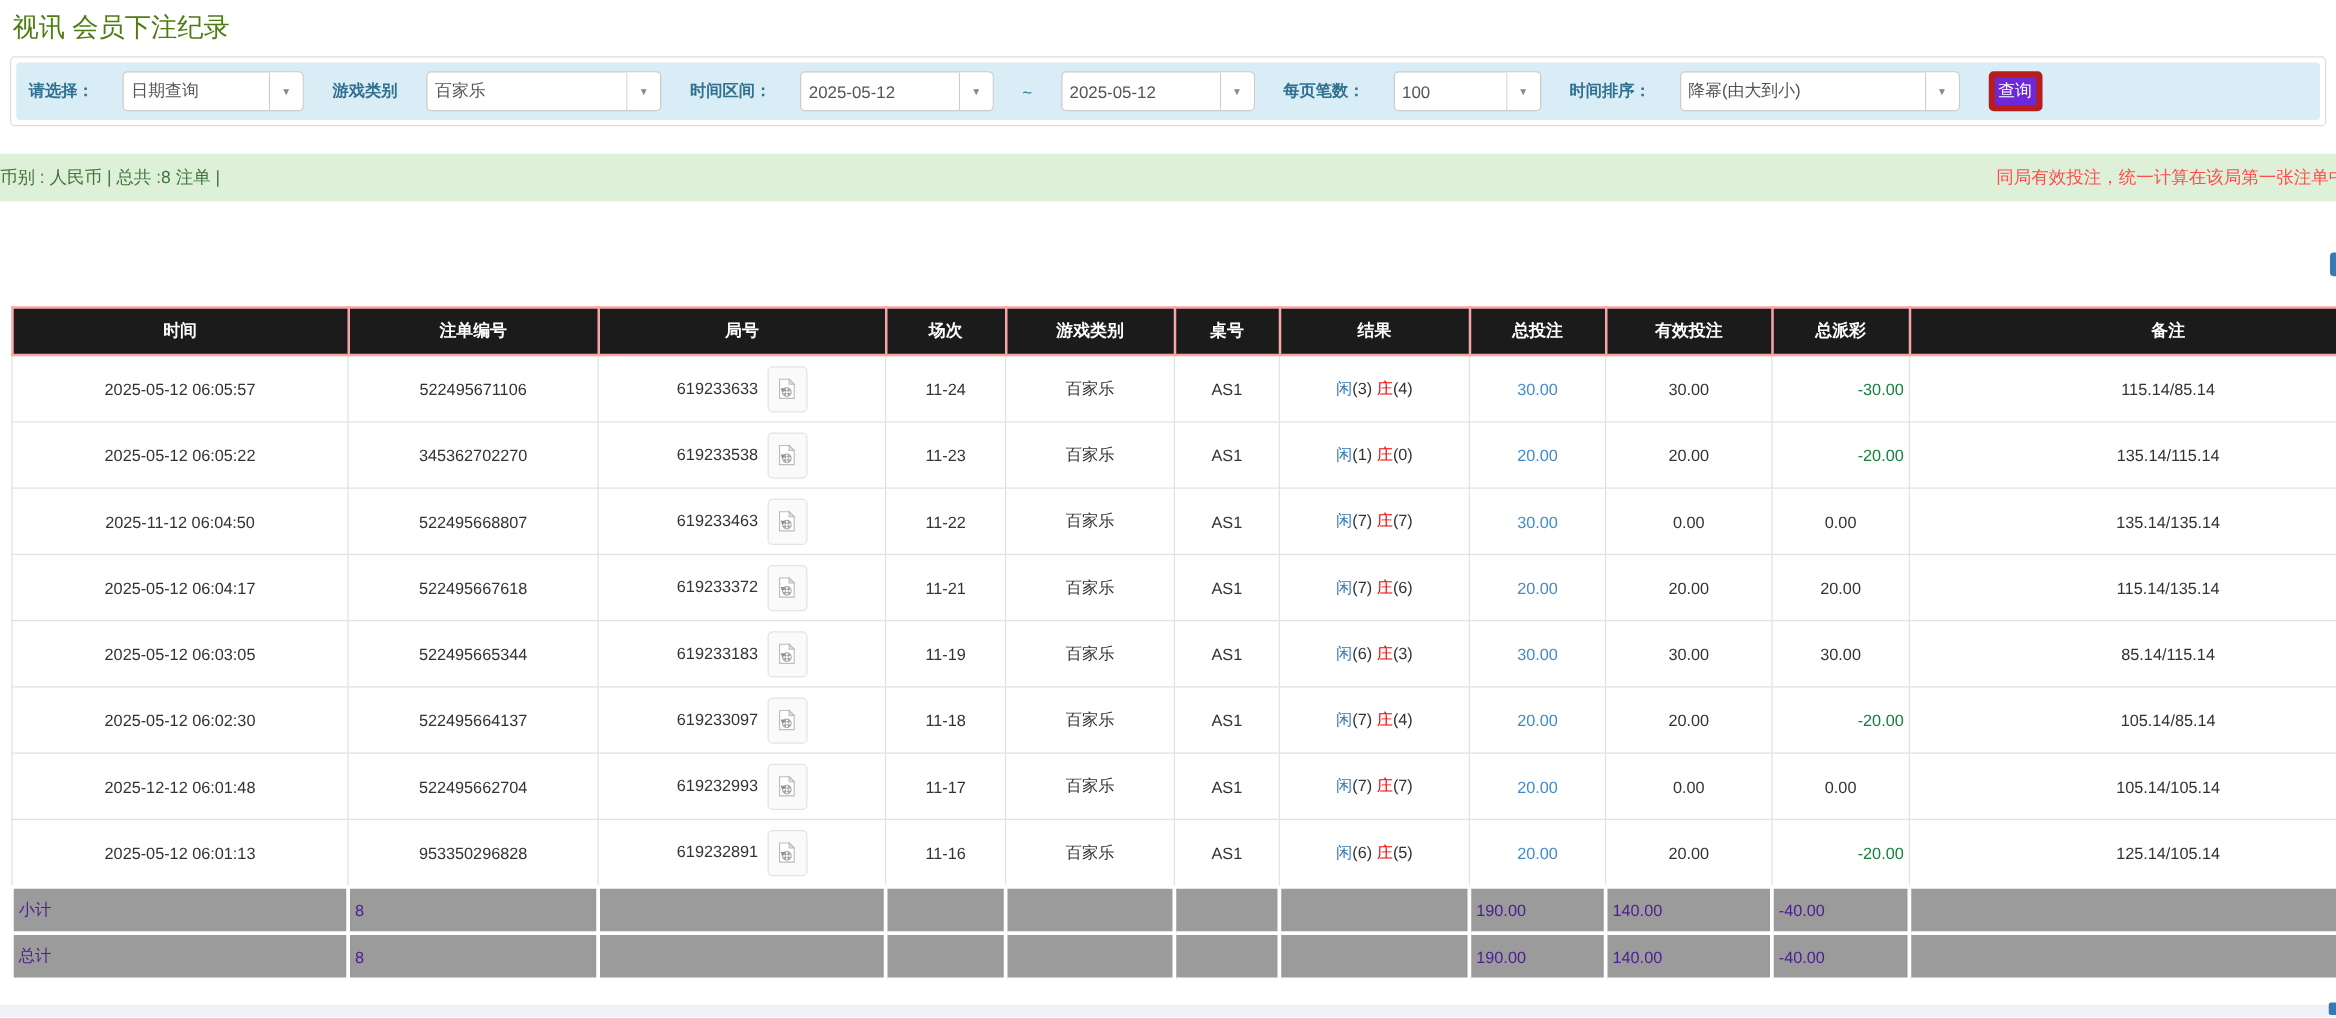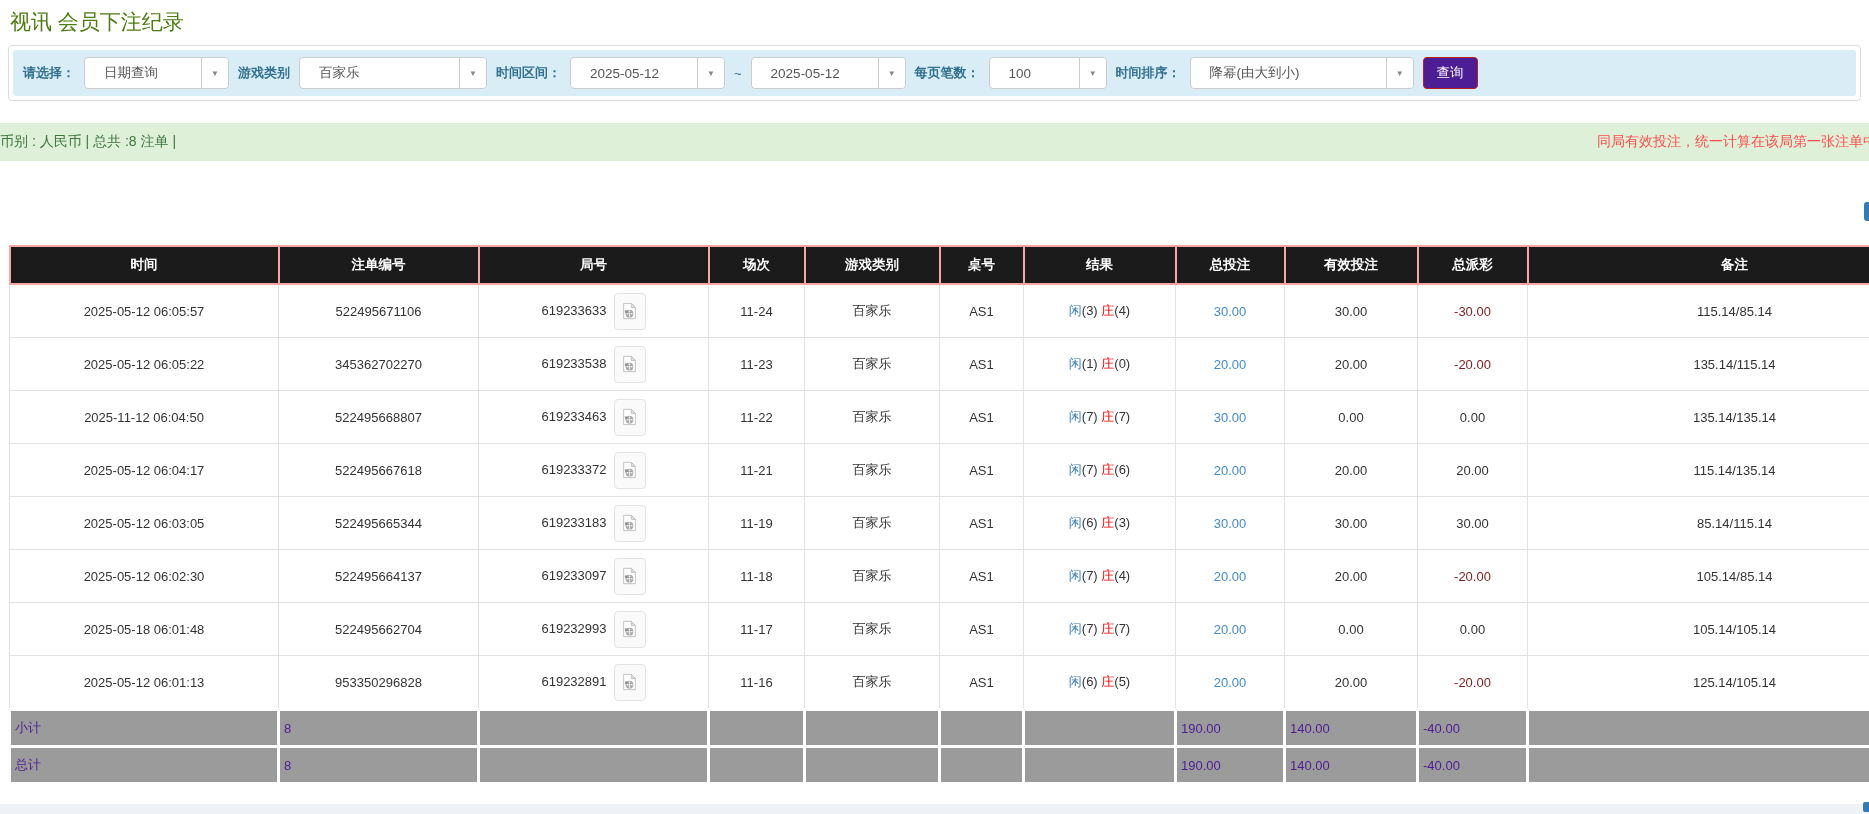--- a/index.html
+++ b/index.html
@@ -17,43 +17,43 @@
   }
   
   .filter-panel {
     margin: 9px 8px 0 8px;
     border: 1px solid #ddd; border-radius: 4px;
     padding: 4px; background: #fff;
   }
   .filter-bar {
     background: #d9edf7; border-radius: 3px;
     padding: 7px 10px;
-    display: flex; align-items: center; gap: 9px;
+    display: flex; align-items: center; gap: 23px;
   }
   .f-label { color: #31708f; font-weight: bold; font-size: 13px; white-space: nowrap; }
   .sel {
     display: inline-flex; align-items: stretch;
     background: #fff; border: 1px solid #ccc; border-radius: 4px;
     height: 32px; box-sizing: border-box; cursor: pointer;
   }
   .sel-text {
     display: flex; align-items: center;
-    padding: 0 19px; font-size: 13.5px; color: #555; flex: 1;
+    padding: 0 6px; font-size: 13.5px; color: #555; flex: 1;
     white-space: nowrap; overflow: hidden;
   }
   .sel-caret {
     width: 26px; border-left: 1px solid #ccc;
     display: flex; align-items: center; justify-content: center;
     color: #888; font-size: 8px; background: #fff;
     border-radius: 0 4px 4px 0;
   }
   .tilde { color: #31708f; font-size: 13px; }
   .query-btn {
-    background: #4c1d95; border: 1px solid #b91c1c; color: #fff;
-    border-radius: 4px; height: 32px; padding: 0 13px;
+    background: #6d28d9; border: 5px solid #b91c1c; color: #fff;
+    border-radius: 4px; height: 32px; padding: 0 3px;
     font-size: 13.5px; cursor: pointer;
   }
   
   .summary-bar {
     margin-top: 22px; height: 38px; background: #dff0d8;
     position: relative; display: flex; align-items: center;
     font-size: 14px; color: #3c763d; overflow: hidden;
   }
   .summary-left { white-space: nowrap; }
   .summary-notice {
@@ -92,21 +92,21 @@
     border: 1px solid #e2e2e2;
   }
   table.bets tfoot td {
     background: #9b9b9b; color: #4c1d95; text-align: left;
     height: 34px; padding: 0 4px; border: 3px solid #fff;
     font-size: 13px;
   }
   .rp { color: #337ab7; }
   .rb { color: #f00000; }
   .link { color: #428bca; cursor: pointer; }
-  .payout.neg, td.neg { color: #7f1d1d; }
+  .payout.neg, td.neg { color: #15803d; text-align: right; }
   .clip-btn {
     display: inline-flex; align-items: center; justify-content: center;
     width: 30px; height: 35px; margin-left: 7px; vertical-align: middle;
     background: #fafafa; border: 1px solid #e3e3e3; border-radius: 4px;
     cursor: pointer;
   }
 </style>
 </head>
 <body>
 
@@ -347,21 +347,21 @@
     <td>11-18</td>
     <td>百家乐</td>
     <td>AS1</td>
     <td><span class="rp">闲</span><span>(7)</span> <span class="rb">庄</span><span>(4)</span></td>
     <td><span class="link">20.00</span></td>
     <td>20.00</td>
     <td class="payout neg">-20.00</td>
     <td>105.14/85.14</td>
   </tr>
         <tr>
-    <td>2025-05-18 06:01:48</td>
+    <td>2025-12-12 06:01:48</td>
     <td>522495662704</td>
     <td>
       <span>619232993</span><span class="clip-btn">
         <svg width="15" height="18" viewBox="0 0 16 20" aria-hidden="true">
           <path d="M1.5 1.5 h8.5 l4.5 4.5 v12.5 h-13 z" fill="#ffffff" stroke="#bcbcbc" stroke-width="1"></path>
           <path d="M10 1.5 l4.5 4.5 h-4.5 z" fill="#e2e2e2" stroke="#bcbcbc" stroke-width="1"></path>
           <circle cx="8" cy="13" r="4.3" fill="#a8a8a8"></circle>
           <circle cx="8" cy="13" r="1.1" fill="#ffffff"></circle>
           <circle cx="8" cy="10.4" r="0.9" fill="#ffffff"></circle>
           <circle cx="8" cy="15.6" r="0.9" fill="#ffffff"></circle>

